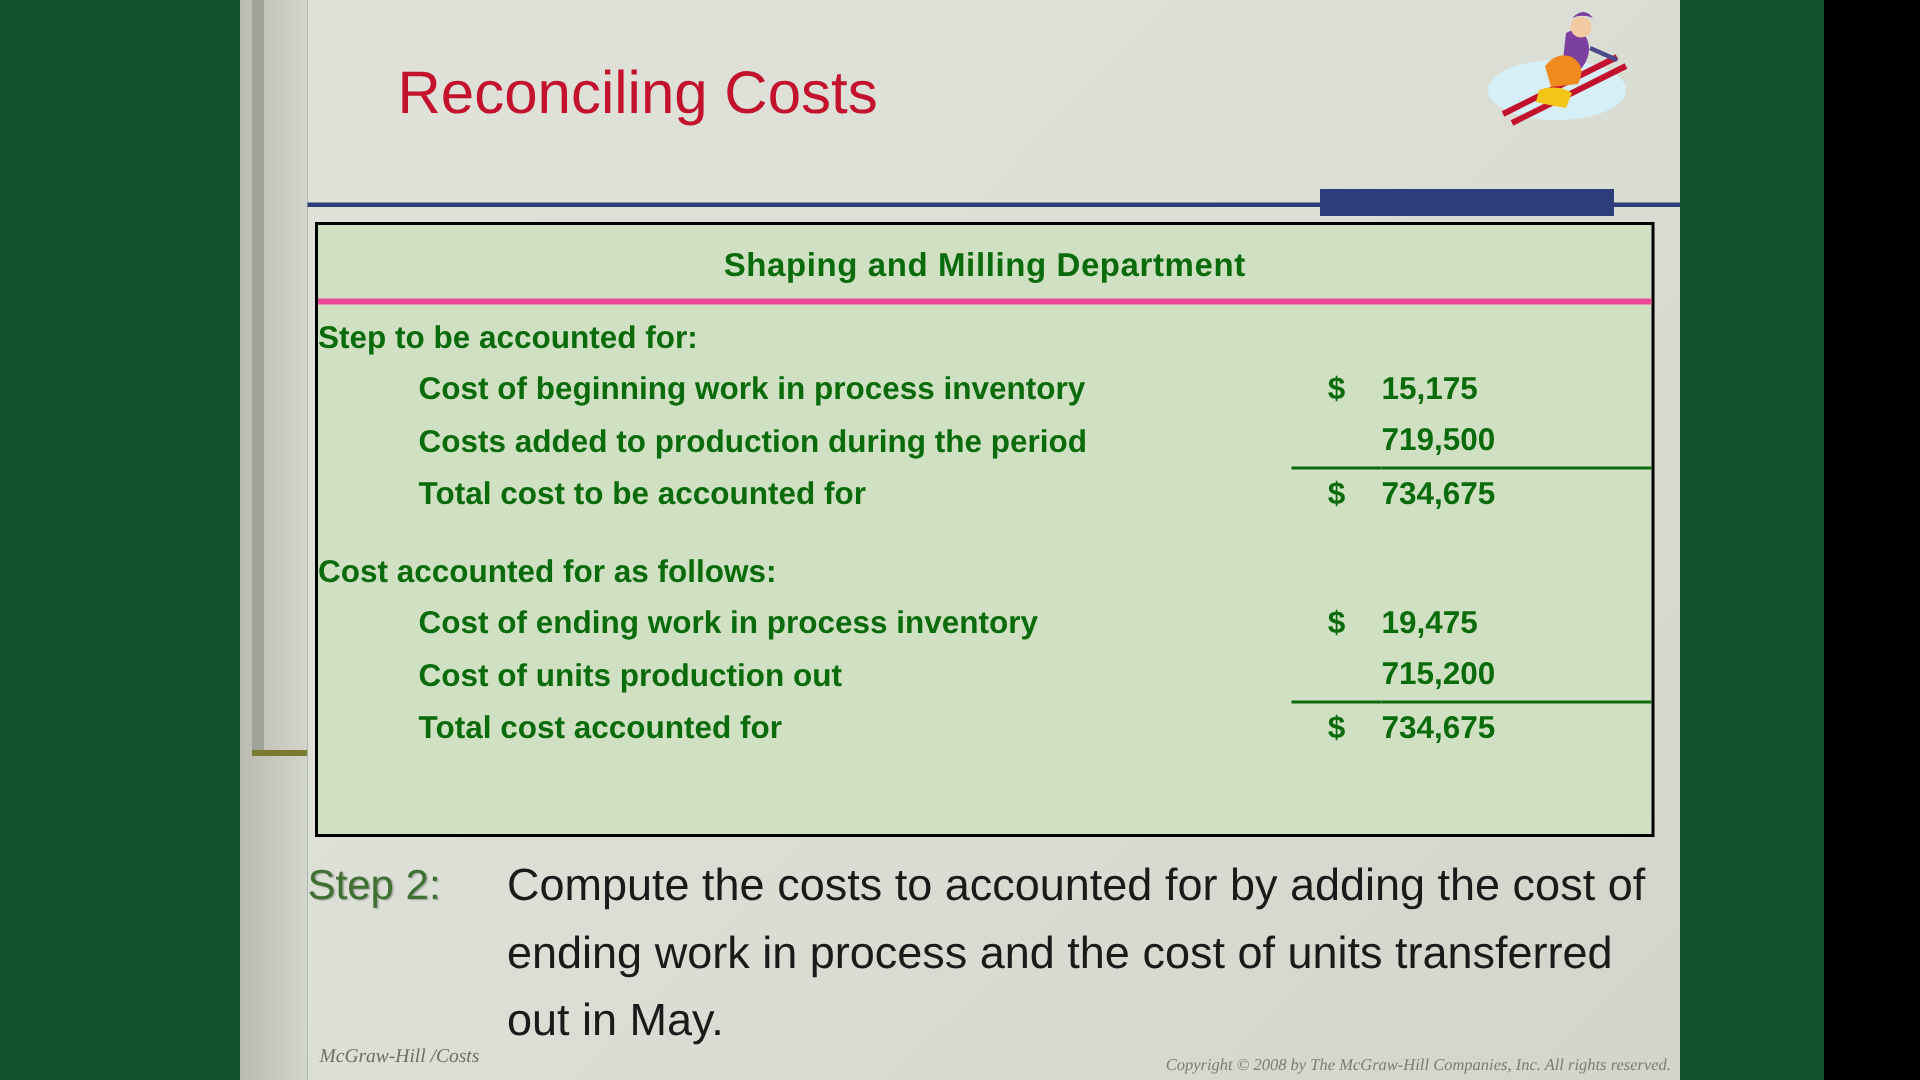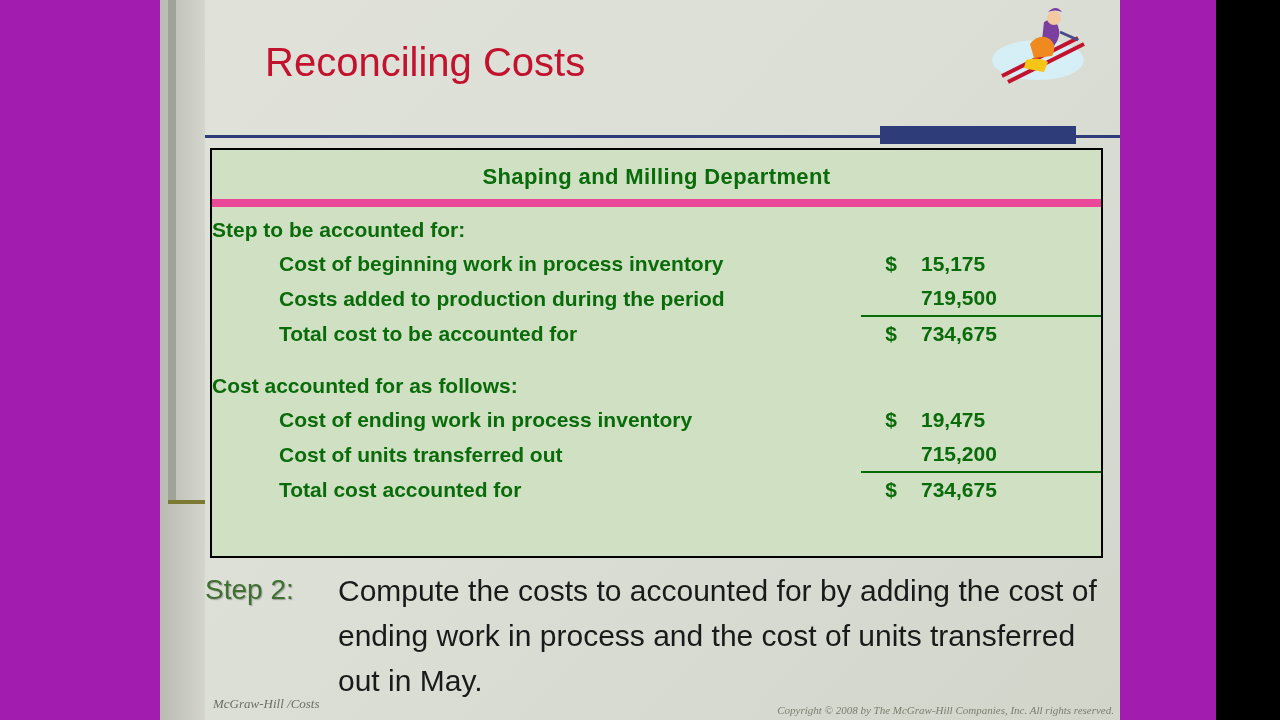--- a/index.html
+++ b/index.html
@@ -12,21 +12,21 @@
     height: 720px;
     overflow: hidden;
     font-family: "Liberation Sans", sans-serif;
   }
 
   .slide-frame {
     position: absolute;
     left: 0; top: 0;
     width: 1216px;
     height: 720px;
-    background: #a21caf;
+    background: #14532d;
   }
 
   
   .left-strip-outer {
     position: absolute;
     left: 160px; top: 0;
     width: 45px;
     height: 720px;
     background: linear-gradient(to right, #b9bbb3 0%, #c9cbc3 60%, #d4d6cd 100%);
   }
@@ -97,21 +97,21 @@
     top: 148px;
     width: 893px;
     height: 410px;
     background: #cfe0c3;
     border: 2px solid #000;
     box-sizing: border-box;
   }
   .card-head {
     text-align: center;
     padding-top: 10px;
-    border-bottom: 8px solid #ec4899;
+    border-bottom: 4px solid #ec4899;
     padding-bottom: 6px;
   }
   .card-head div {
     color: #0a6b0a;
     font-size: 22px;
     font-weight: bold;
     line-height: 33px;
     letter-spacing: 0.4px;
   }
 
@@ -253,21 +253,21 @@
           <td class="lbl">Cost accounted for as follows:</td>
           <td class="sym"></td>
           <td class="amt"></td>
         </tr>
         <tr>
           <td class="lbl indent">Cost of ending work in process inventory</td>
           <td class="sym">$</td>
           <td class="amt">19,475</td>
         </tr>
         <tr>
-          <td class="lbl indent">Cost of units transferred out</td>
+          <td class="lbl indent">Cost of units production out</td>
           <td class="sym"></td>
           <td class="amt">715,200</td>
         </tr>
         <tr class="topline">
           <td class="lbl indent">Total cost accounted for</td>
           <td class="sym">$</td>
           <td class="amt">734,675</td>
         </tr>
       </tbody>
         </table>

